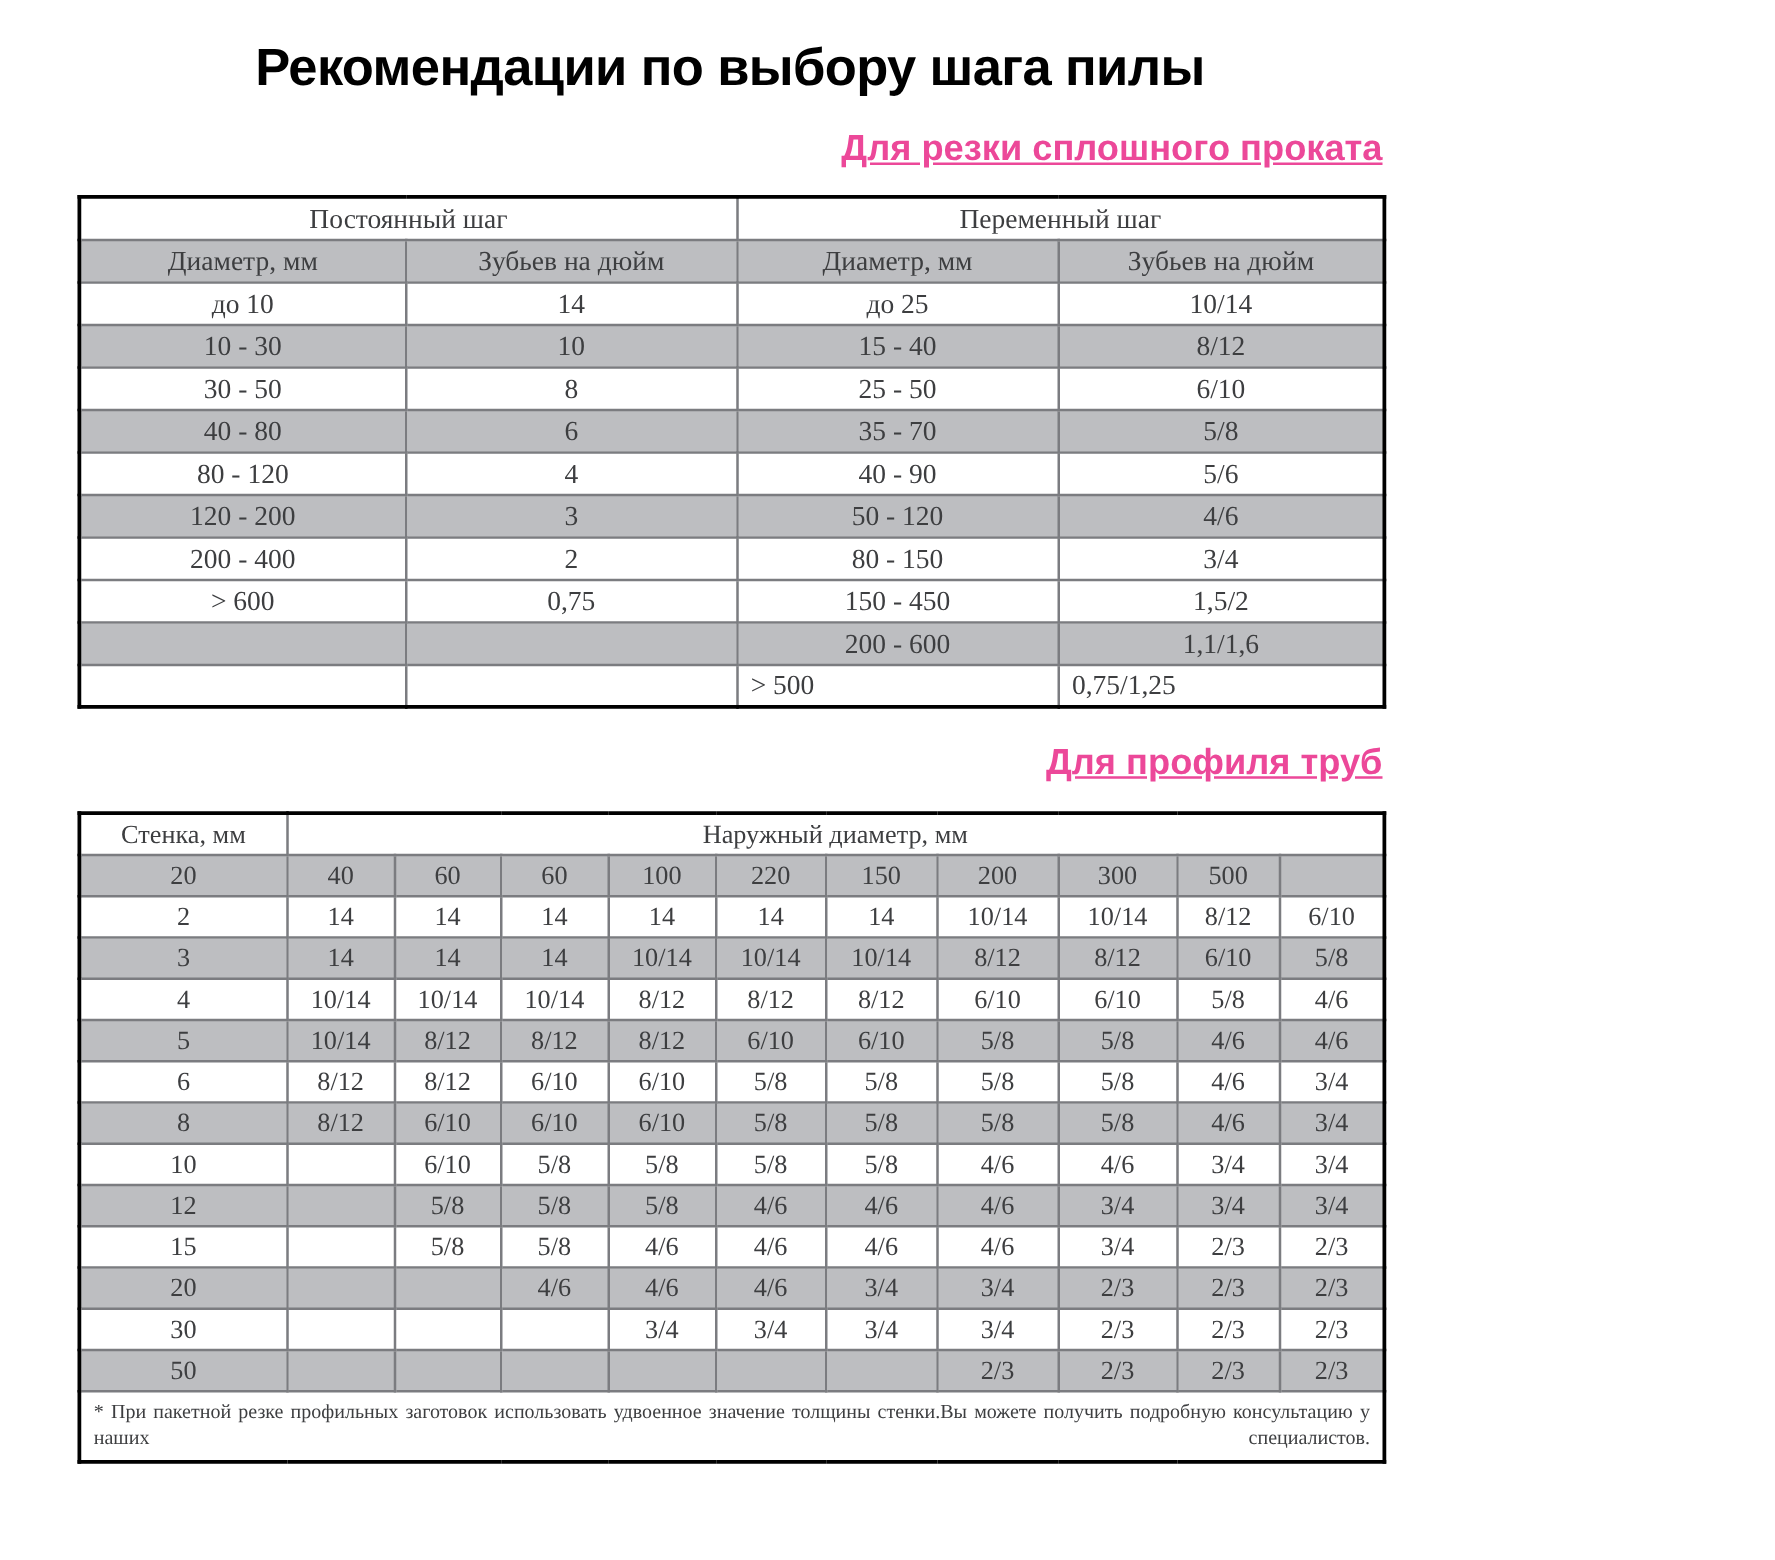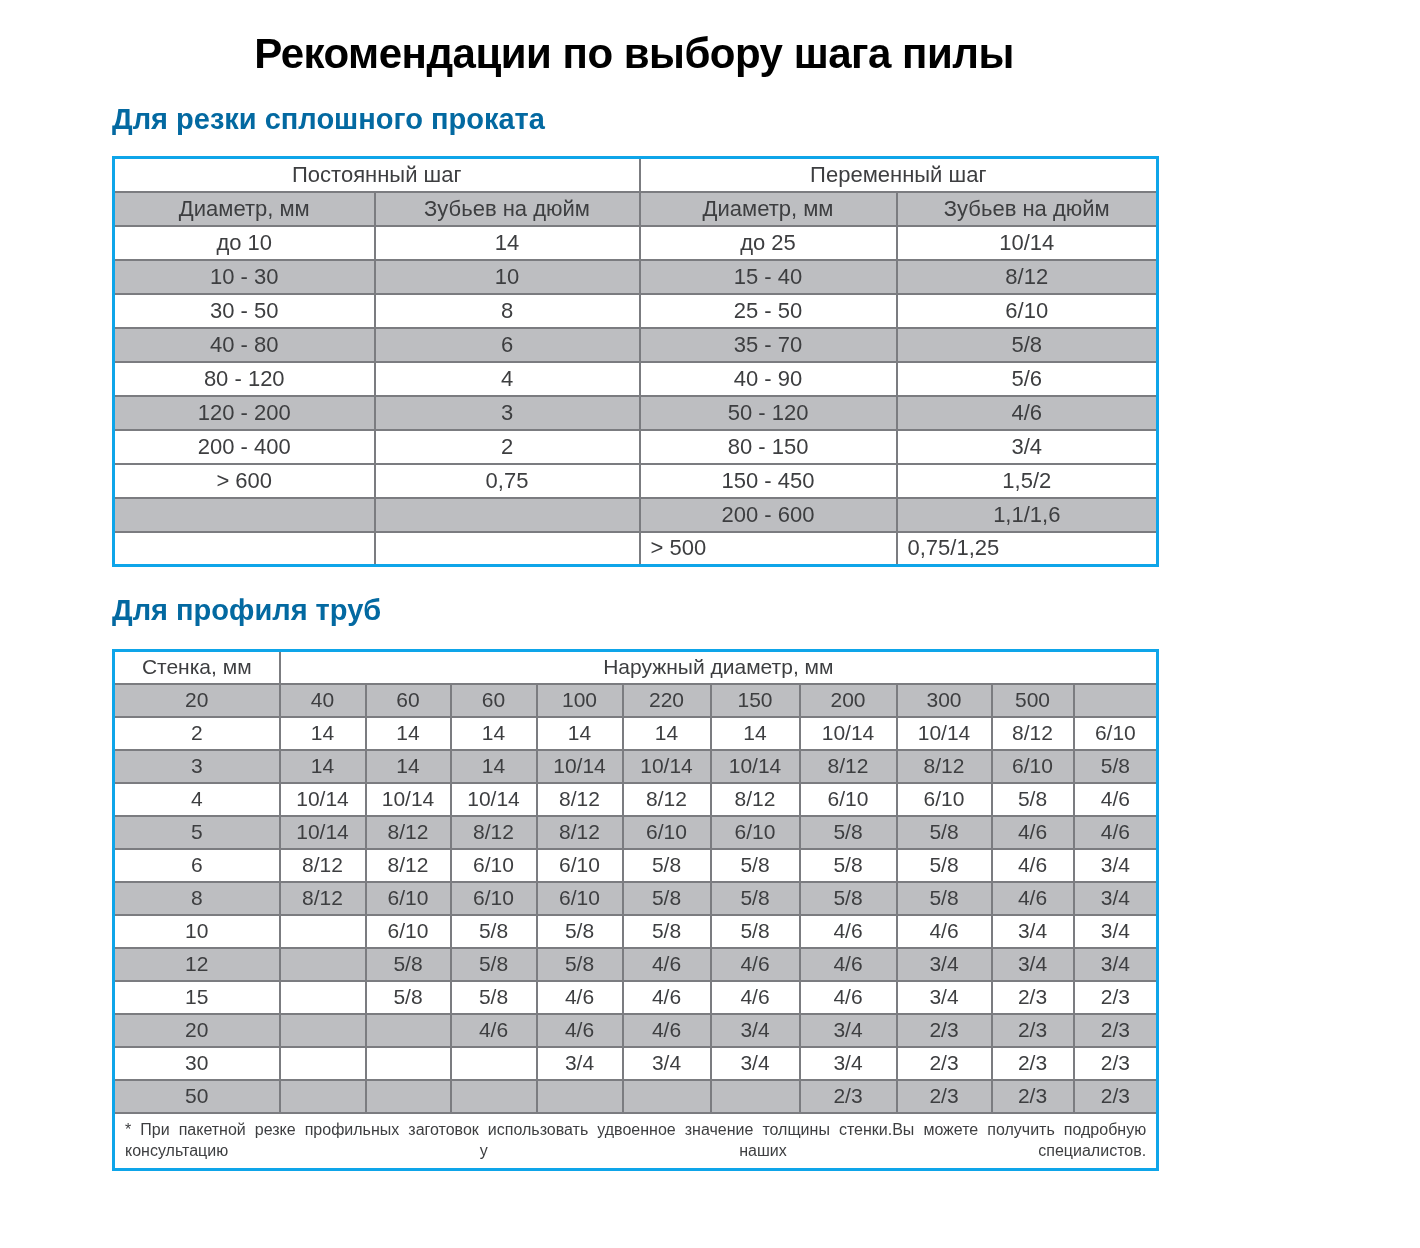--- a/index.html
+++ b/index.html
@@ -4,46 +4,48 @@
 <style>
   * { box-sizing: border-box; }
   html, body { margin: 0; padding: 0; }
   body {
     width: 1420px;
     height: 1248px;
     background: #ffffff;
     font-family: "Liberation Sans", sans-serif;
     color: #3d3e40;
   }
-  .content { width: 1044px; margin-left: 112px; }
+  .content { width: 1044px; margin-left: 62px; }
 
   .main-title {
     font-size: 42px;
     font-weight: 700;
     color: #000000;
     text-align: center;
     margin: 30px 0 0 0;
     line-height: 1.15;
     letter-spacing: -0.5px;
   }
   .section-title {
     font-size: 29px;
     font-weight: 700;
-    color: #0369a1;
-    text-align: left;
+    color: #ec4899;
+    text-align: right;
     line-height: 1.1;
+    text-decoration: underline;
   }
   .t1-title { margin: 26px 0 20px 0; }
   .t2-title { margin: 28px 0 22px 0; }
 
   table {
     border-collapse: collapse;
     width: 100%;
     table-layout: fixed;
-    border: 3px solid #0ea5e9;
+    border: 3px solid #000000;
+    font-family: Liberation Serif, serif;
   }
   td, th {
     border: 2px solid #7b7c80;
     font-size: 22px;
     font-weight: 400;
     text-align: center;
     vertical-align: middle;
     padding: 2px 4px;
     color: #3d3e40;
     overflow: hidden;

